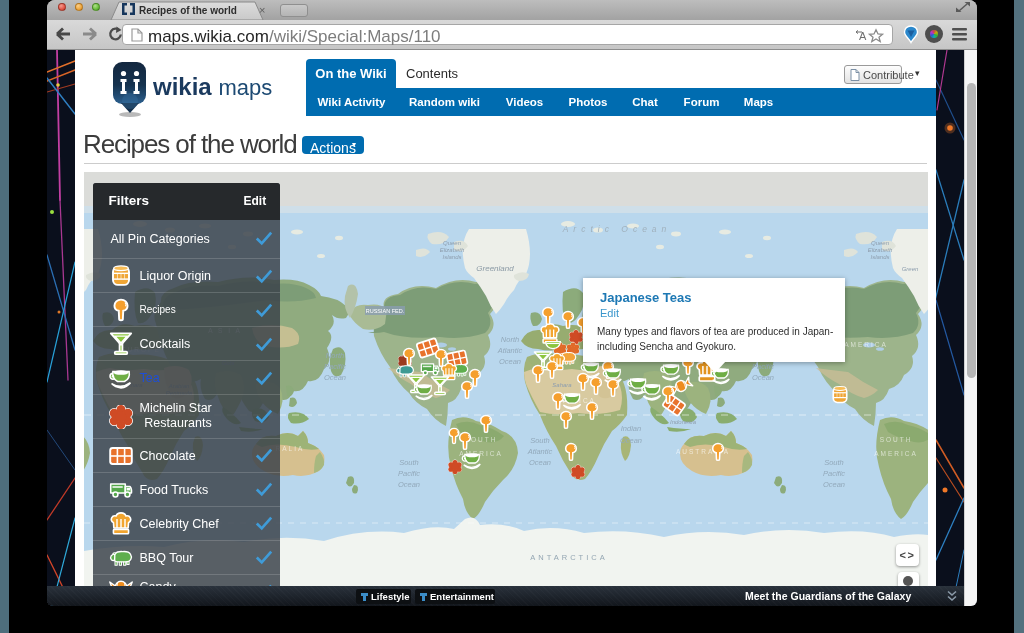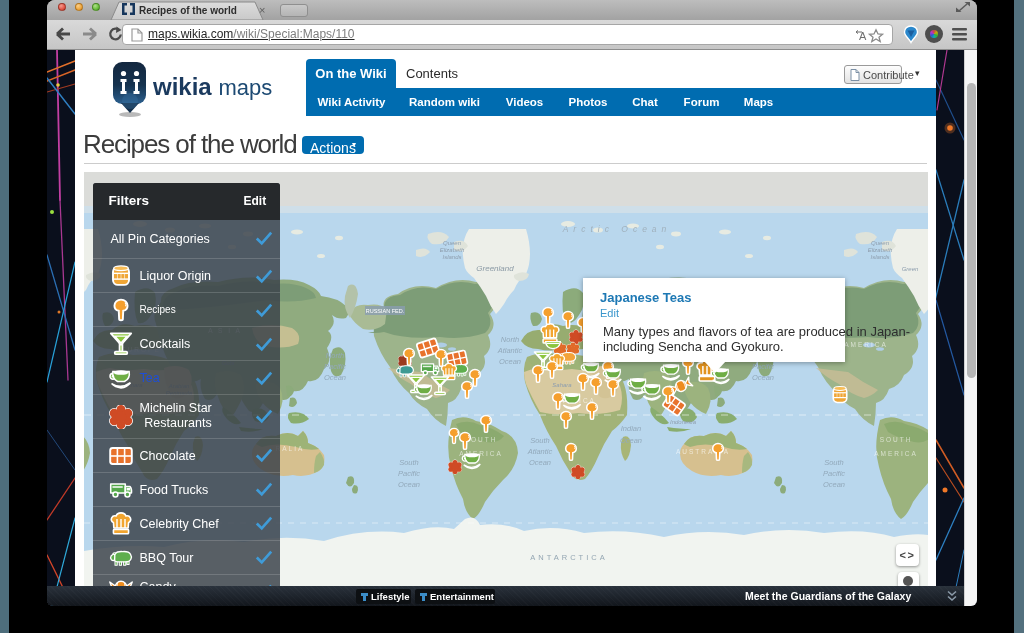--- a/index.html
+++ b/index.html
@@ -28,21 +28,21 @@
 #tabtitle { left:28px; top:3px; font-size:10px; font-weight:bold; color:#2d2d2d; letter-spacing:0; }
 #tabclose { left:148px; top:2px; font-size:11px; color:#5f5f5f; }
 #newtab { left:233px; top:4px; width:28px; height:13px; border:1px solid #8f8f8f;
   border-radius:3px; background:linear-gradient(#c9c9c9,#b4b4b4); }
 
 
 #toolbar { left:0; top:20px; width:930px; height:30px;
   background:linear-gradient(#d9d9d9,#c6c6c6); border-bottom:1px solid #8d8d8d; }
 #urlbox { left:75px; top:4px; width:771px; height:21px; background:#fff;
   border:1px solid #a6a6a6; border-radius:4px; }
-#urltext { left:25px; top:2px; font-size:12px; color:#262626;text-decoration:underline; }
+#urltext { left:25px; top:2px; font-size:17px; color:#262626; }
 #urltext span { color:#7d7d7d; }
 </style>
 </head>
 <body>
 <div id="stage">
   <div class="abs" id="teal-l"></div>
   <div class="abs" id="teal-r"></div>
   <div class="abs" id="win">
     <div class="abs" id="tabbar">
       <div class="abs light" id="lr"></div>
@@ -591,21 +591,21 @@
                 </g>
                 <g transform="translate(756,223)">
                   <use href="#i-barrel" x="-10.1" y="-10.1" width="20.2" height="20.2" style=""></use>
                 </g>
               </g>
 </svg>
             <div class="abs" id="popup" style="left:499px;top:106px;width:262px;height:84px;background:#fff;
  box-shadow:0 1px 5px rgba(0,0,0,0.35);">
  <div class="abs" style="left:17px;top:12px;font-size:13px;font-weight:bold;color:#1d78b4;">Japanese Teas</div>
  <div class="abs" style="left:17px;top:29px;font-size:11px;color:#3a96cc;">Edit</div>
- <div class="abs" style="left:20px;top:46px;font-size:13px;line-height:15.5px;color:#2e2e2e;white-space:nowrap;">Many types and flavors of tea are produced in Japan-<br>including Sencha and Gyokuro.</div>
+ <div class="abs" style="left:14px;top:46px;font-size:10px;line-height:15.5px;color:#2e2e2e;white-space:nowrap;">Many types and flavors of tea are produced in Japan-<br>including Sencha and Gyokuro.</div>
 </div>
 <svg class="abs" style="left:620px;top:189px" width="22" height="13">
               <path d="M0,0 L22,0 L11,12 Z" fill="#ffffff"></path>
             </svg>
 <div class="abs" style="left:812px;top:372px;width:23px;height:22px;background:#fff;border-radius:4px;box-shadow:0 1px 3px rgba(0,0,0,0.4);
  font-size:11px;font-weight:bold;color:#444;text-align:center;line-height:22px;letter-spacing:1.5px;">&lt;&gt;</div>
 <div class="abs" style="left:814px;top:400px;width:21px;height:14px;background:#fff;border-radius:4px 4px 0 0;box-shadow:0 1px 3px rgba(0,0,0,0.4);">
  <div class="abs" style="left:5px;top:4px;width:10px;height:10px;border-radius:50%;background:#555;"></div>
 </div>
             <div class="abs" id="fpanel" style="left:8.5px;top:11px;width:187px;height:406px;overflow:hidden;border-radius:3px 3px 0 0;text-decoration:underline;">

